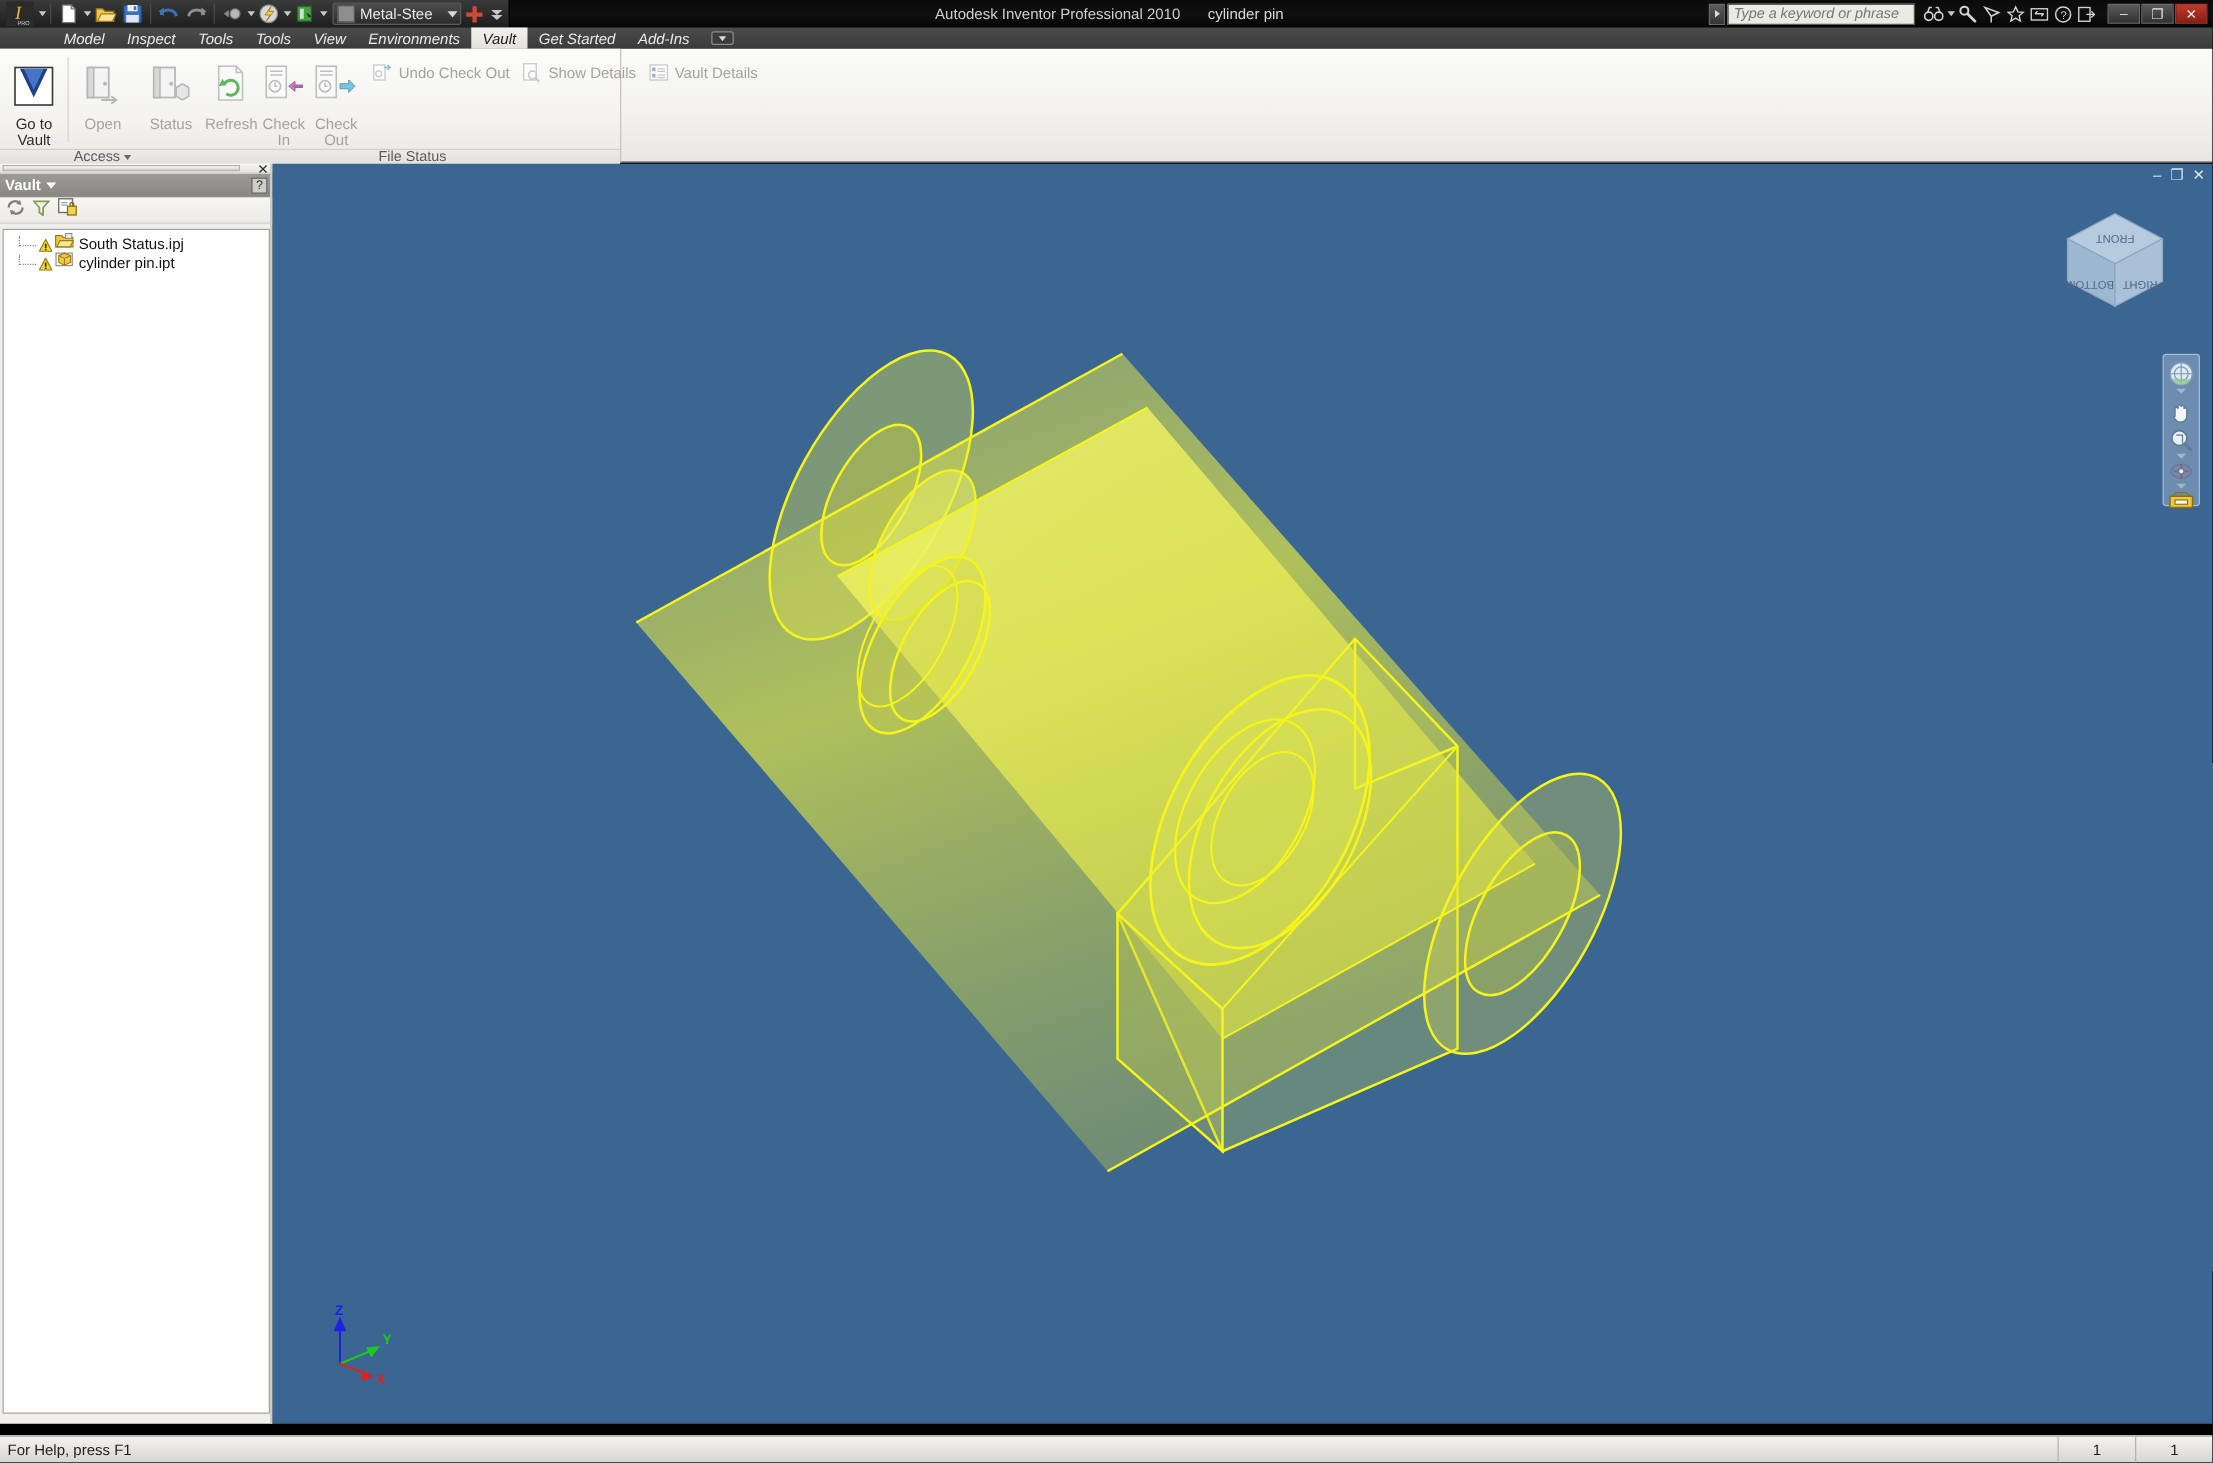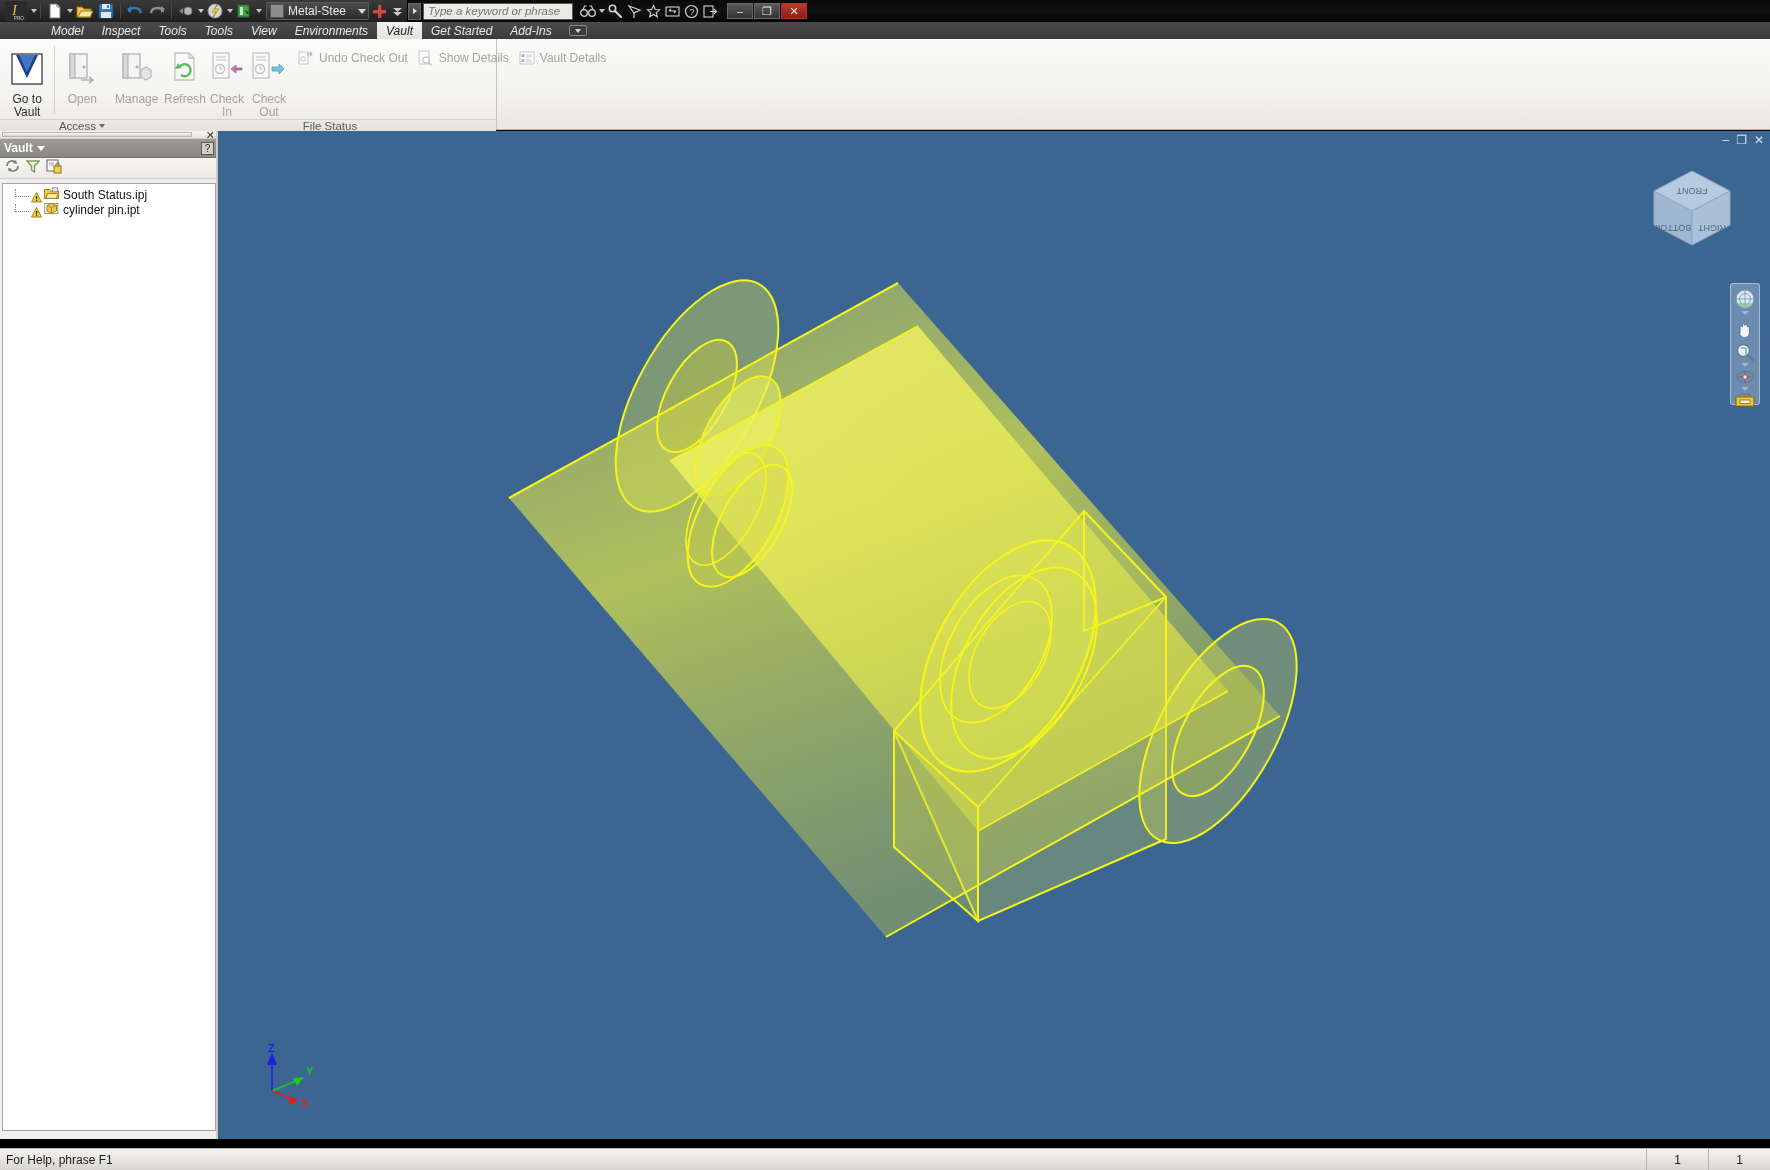--- a/index.html
+++ b/index.html
@@ -299,20 +299,24 @@
         </svg>
       </div>
       <div class="qat-btn" style="width:16px;">
         <svg width="11" height="11" viewBox="0 0 11 11">
           <path d="M1 2 h9 l-4.5 4 z" fill="#c9c9c9"></path>
           <path d="M1 6 h9 l-4.5 4 z" fill="#c9c9c9"></path>
         </svg>
       </div>
     </div>
 
+    <div class="title-center">
+      <span>Autodesk Inventor Professional 2010</span>
+      <span class="doc">cylinder pin</span>
+    </div>
 
     <div class="search-zone">
       <div class="search-arrow">
           <i></i>
         </div>
       <input class="search-input" readonly="" placeholder="Type a keyword or phrase" style="">
       <div class="help-icons">
         <div class="hicon">
           <svg width="16" height="14" viewBox="0 0 16 14">
               <circle cx="4" cy="9" r="3.3" fill="none" stroke="#d2d2d2" stroke-width="1.3"></circle>
@@ -410,21 +414,21 @@
           </div>
           <div class="bigbtn disabled">
             <div class="ico48">
               <svg width="42" height="42" viewBox="0 0 42 42">
                 <rect x="7" y="6" width="17" height="24" fill="#f4f4f4" stroke="#b6b6b6" stroke-width="1.4"></rect>
                 <rect x="7" y="6" width="5" height="24" fill="#d8d8d8" stroke="#b6b6b6" stroke-width="1.2"></rect>
                 <circle cx="21" cy="19" r="1.6" fill="#b6b6b6"></circle>
                 <path d="M25 22 l5 -3 l5 3 v7 l-5 3 l-5 -3 z" fill="#e6e6e6" stroke="#b6b6b6" stroke-width="1.2"></path>
               </svg>
             </div>
-            <div class="lbl">Manage</div>
+            <div class="lbl">Status</div>
           </div>
         </div>
         <div class="rpanel-title">
           <span>Access</span>
           <i></i>
         </div>
       </div>
 
       <div class="rsep" style="height:91px;margin:0;background:#c9c6c0;"></div>
 
@@ -704,19 +708,19 @@
         <text x="50" y="32" font-family="Liberation Sans, sans-serif" font-size="11" fill="#1ec81e" font-weight="bold">Y</text>
 
         <line x1="16" y1="48" x2="34" y2="55" stroke="#e02020" stroke-width="1.6"></line>
         <path d="M43 58 l-10 -5 l0 9 z" fill="#e02020"></path>
         <text x="45" y="64" font-family="Liberation Sans, sans-serif" font-size="11" fill="#e02020" font-weight="bold">X</text>
       </svg>
     </div>
   </div>
 
   <div class="statusbar">
-    <span class="sb-left">For Help, phrase F1</span>
+    <span class="sb-left">For Help, press F1</span>
     <span style="flex:1"></span>
     <span class="sb-cell">1</span>
     <span class="sb-cell">1</span>
   </div>
 
 </div>
 
 </body></html>

